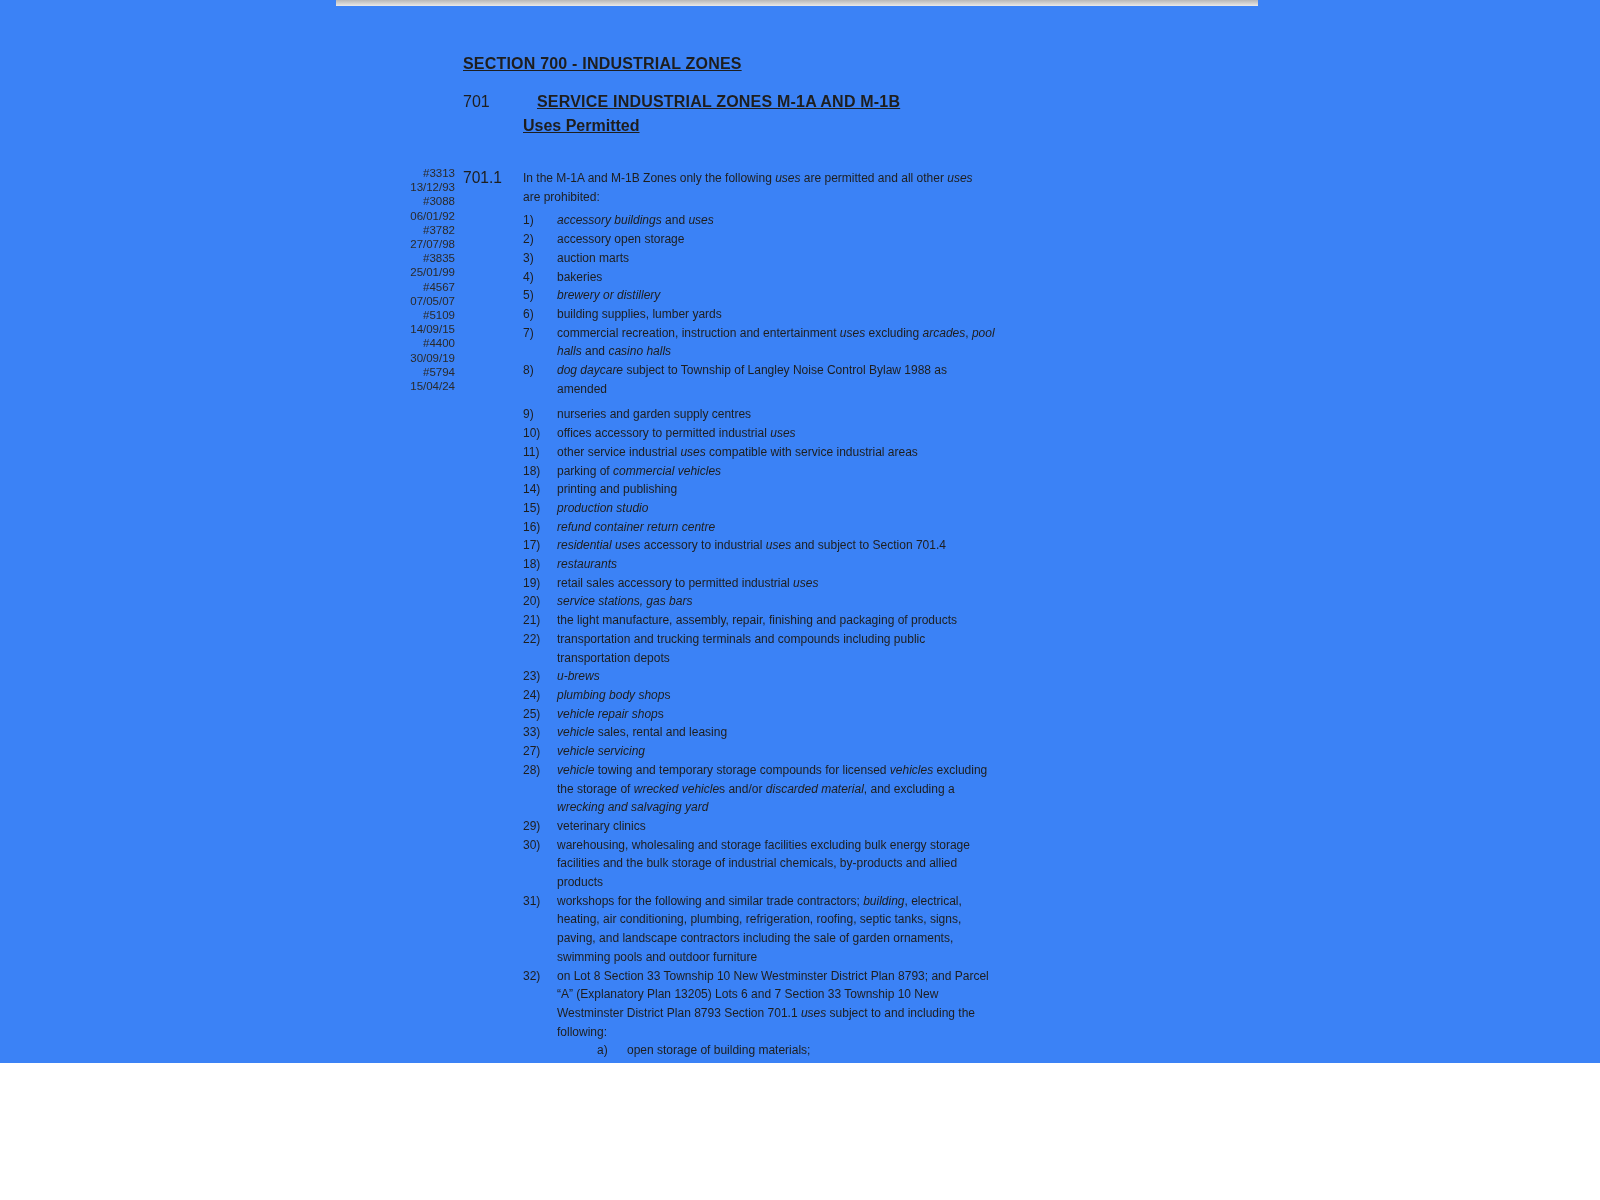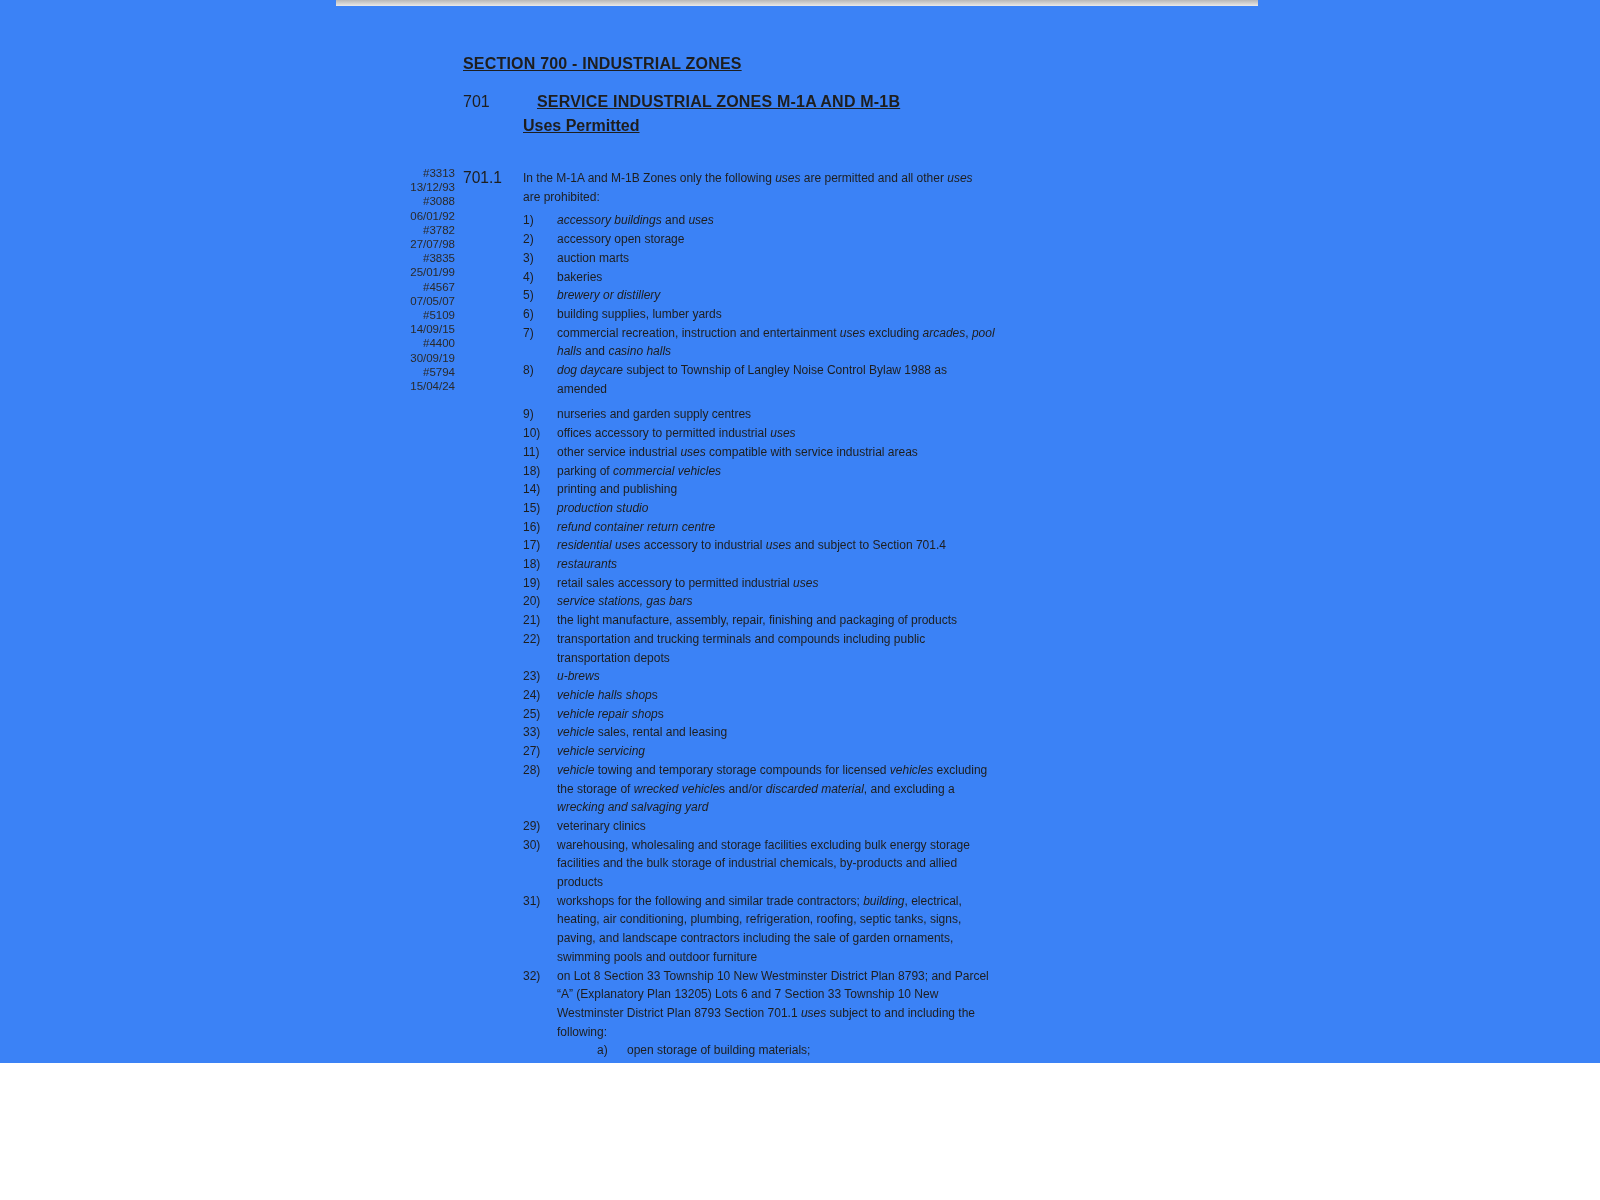--- a/index.html
+++ b/index.html
@@ -273,21 +273,21 @@
           <span class="num">22)</span>
           <div class="txt"><span>transportation and trucking terminals and compounds including public
 transportation depots</span></div>
         </div>
         <div class="use-item">
           <span class="num">23)</span>
           <div class="txt"><em>u-brews</em></div>
         </div>
         <div class="use-item">
           <span class="num">24)</span>
-          <div class="txt"><em>vehicle halls shop</em><span>s</span></div>
+          <div class="txt"><em>plumbing body shop</em><span>s</span></div>
         </div>
         <div class="use-item">
           <span class="num">25)</span>
           <div class="txt"><em>vehicle repair shop</em><span>s</span></div>
         </div>
         <div class="use-item">
           <span class="num">33)</span>
           <div class="txt"><em>vehicle</em><span> sales, rental and leasing</span></div>
         </div>
         <div class="use-item">

